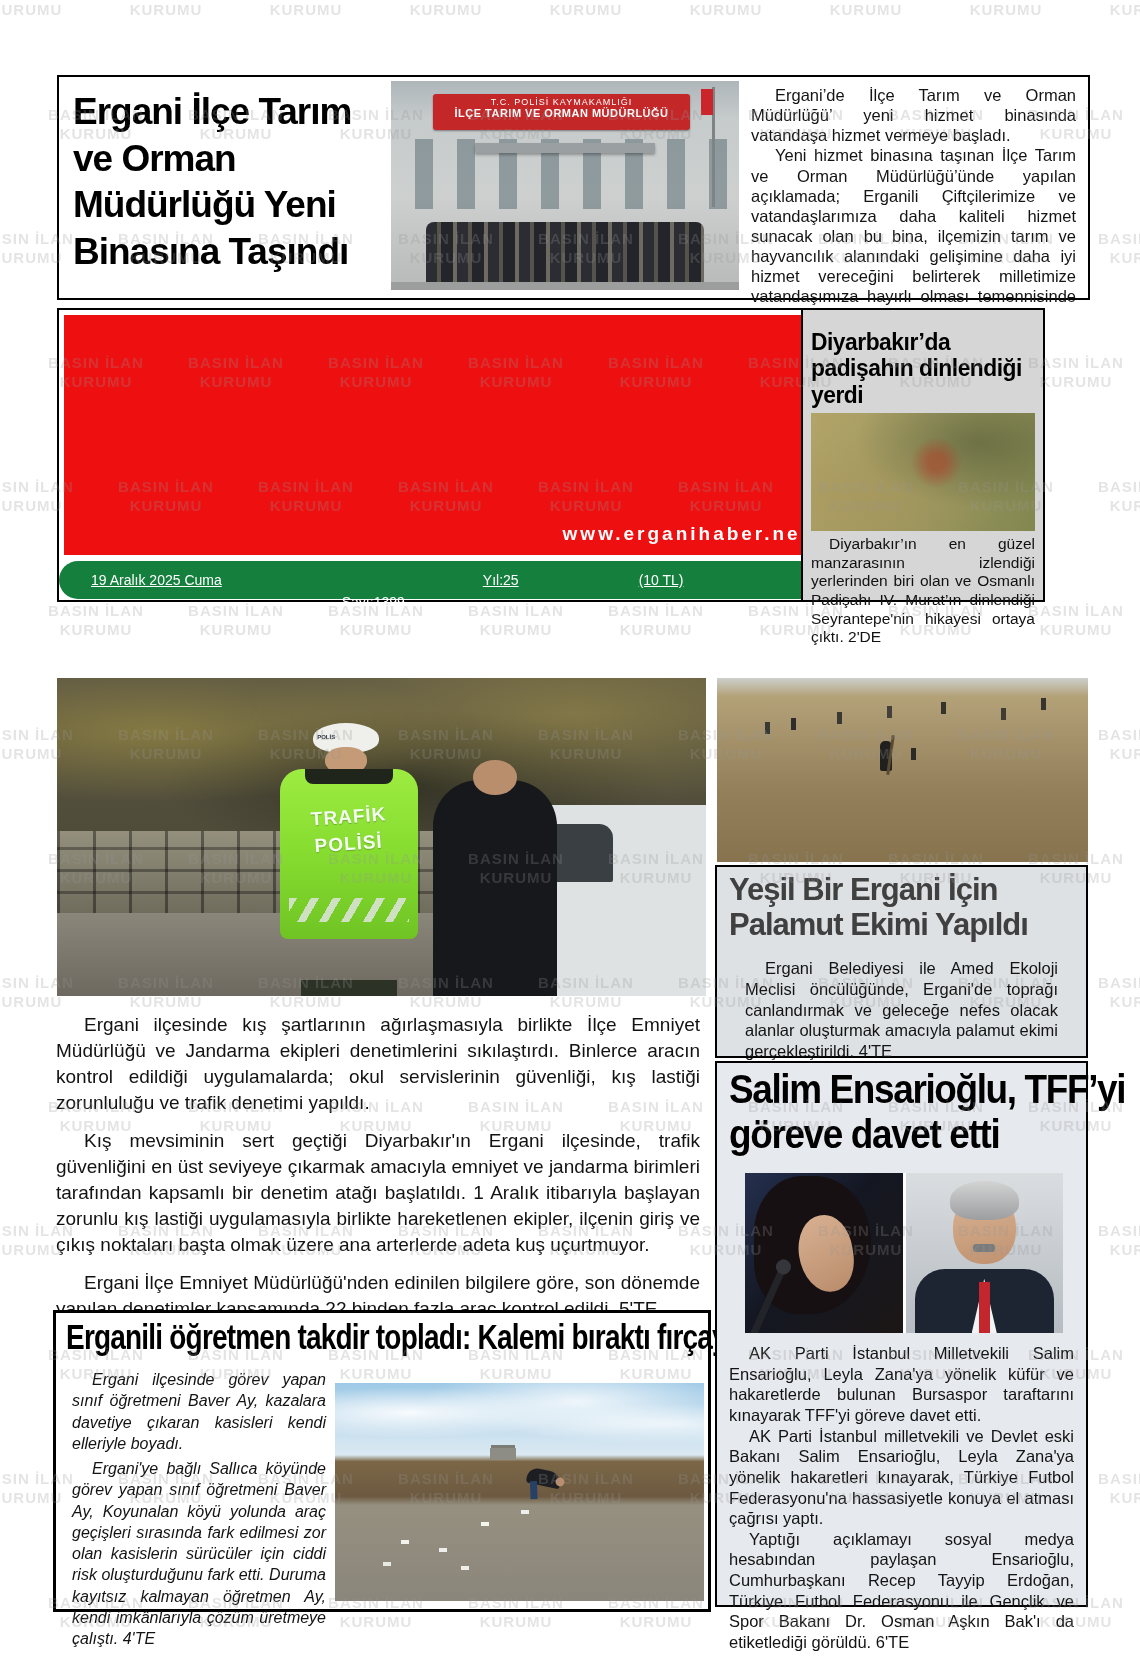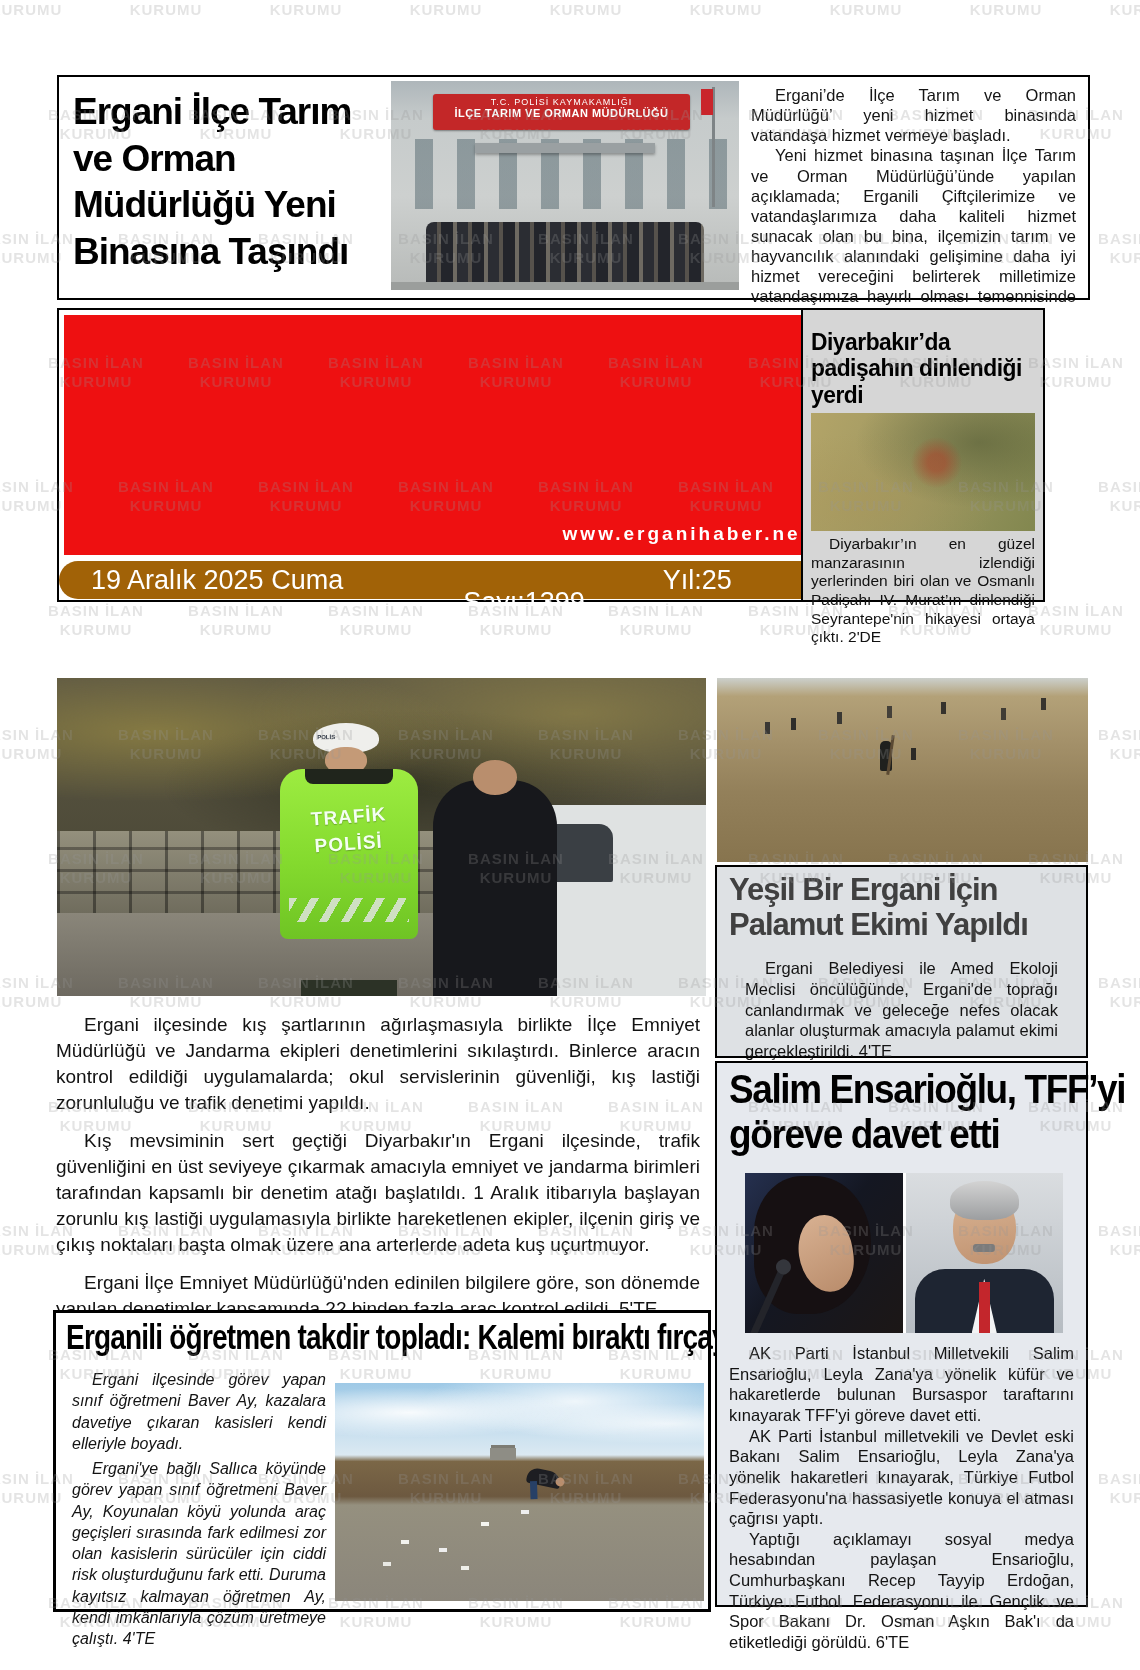--- a/index.html
+++ b/index.html
@@ -25,22 +25,22 @@
      filter:blur(.4px);}
   .bp-steps{position:absolute;left:0;bottom:0;width:100%;height:8px;background:#9b9e9c;}
   .ts-body{flex:1;padding:8px 12px 0 12px;font-size:16.5px;line-height:1.22;text-align:justify;color:#141414;}
   .ts-body p{margin:0;text-indent:24px;}
   
   .masthead-box{left:57px;top:308px;width:782px;height:294px;border:2px solid #000;background:#fff;box-sizing:border-box;}
   .mh-red{margin:5px 5px 0 5px;height:240px;background:#ee1011;position:relative;overflow:hidden;}
   .mh-title{position:absolute;left:0;top:2px;width:100%;text-align:center;color:#fff;
      font-size:112px;font-weight:bold;letter-spacing:-5px;line-height:1.6;white-space:nowrap;}
   .mh-site{position:absolute;right:22px;bottom:10px;color:#fff;font-weight:bold;font-size:19px;letter-spacing:3px;}
-  .mh-pill{margin:6px 4px 0 0;height:38px;background:#a16207;border-radius:20px;display:flex;align-items:center;
-     color:#fff;font-size:27px;}
+  .mh-pill{margin:6px 4px 0 0;height:38px;background:#15803d;border-radius:20px;display:flex;align-items:center;
+     color:#fff;font-size:14px;text-decoration:underline;}
   .mh-pill span{white-space:nowrap;}
   .mp-date{margin-left:32px;} .mp-issue{margin-left:120px;margin-top:44px;} .mp-year{margin-left:78px;} .mp-price{margin-left:120px;}
   
   .sidebar-box{left:801px;top:308px;width:244px;height:294px;border:2px solid #000;background:#d6d6d6;
      box-sizing:border-box;padding:19px 8px;}
   .sb-head{font-size:24px;font-weight:bold;line-height:1.1;letter-spacing:-.5px;color:#000;
      transform:scaleX(.95);transform-origin:left top;white-space:normal;}
   .sb-photo{margin:5px 0 4px 0;width:100%;height:118px;
      background:
        radial-gradient(circle at 56% 42%,rgba(175,62,40,.55) 6%,transparent 18%),

